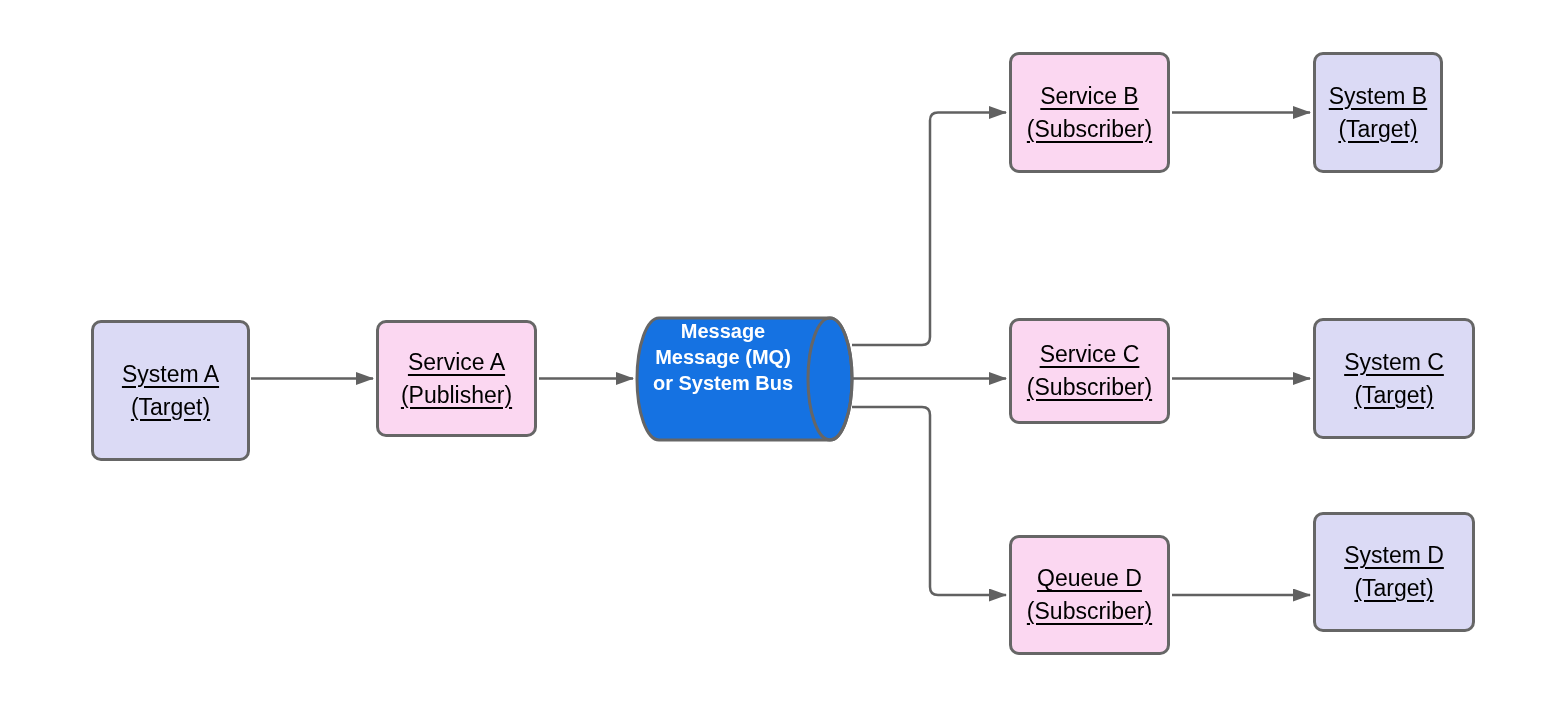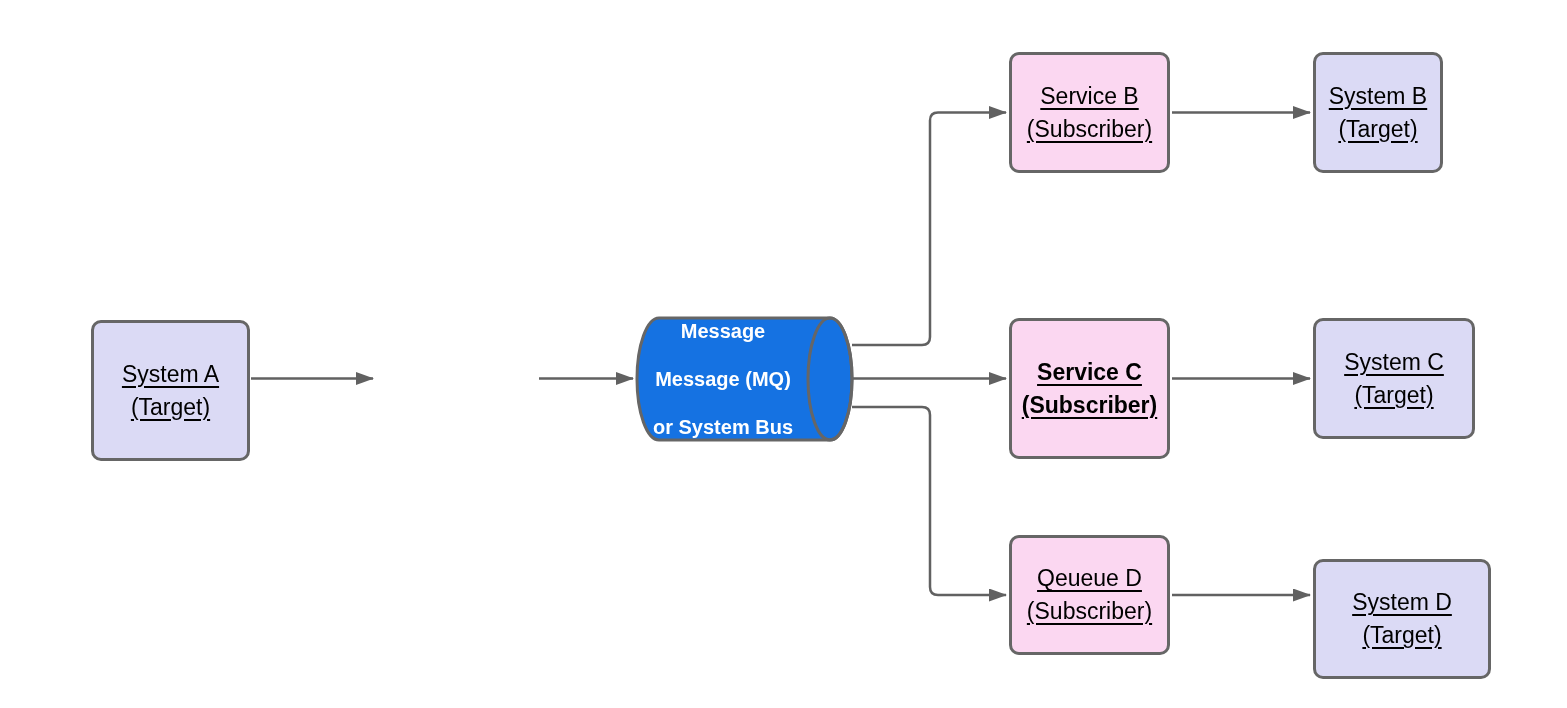--- a/index.html
+++ b/index.html
@@ -62,21 +62,21 @@
   .service-fill { background: #FBD7F1; }
   .queue-label {
     position: absolute;
     left: 637px;
     top: 318px;
     width: 172px;
     height: 122px;
     display: flex;
     flex-direction: column;
     align-items: center;
-    justify-content: space-between;
+    justify-content: flex-start;
     text-align: center;
     z-index: 2;
     color: #ffffff;
     font-weight: bold;
     font-size: 20px;
     line-height: 26px;
   }
   .queue-label .lbl-line { display: block; }
 </style>
 </head>
@@ -106,50 +106,54 @@
       <path class="cyl-body" d="M 659 318 L 830 318 A 22 61 0 0 1 852 379 A 22 61 0 0 1 830 440 L 659 440 A 22 61 0 0 1 637 379 A 22 61 0 0 1 659 318 Z"></path>
       <ellipse class="cyl-rim" cx="830" cy="379" rx="22" ry="61"></ellipse>
     </g>
   </svg>
 
   <div class="node system-fill" style="left:91px; top:320px; width:159px; height:141px;">
     <span class="lbl-line">System A</span>
     <span class="lbl-line">(Target)</span>
   </div>
 
+  <div class="node service-fill" style="left:376px; top:320px; width:161px; height:117px;">
+    <span class="lbl-line">Service A</span>
+    <span class="lbl-line">(Publisher)</span>
+  </div>
 
   <div class="queue-label">
     <span class="lbl-line">Message</span>
     <span class="lbl-line">Message (MQ)</span>
     <span class="lbl-line">or System Bus</span>
   </div>
 
   <div class="node service-fill" style="left:1009px; top:52px; width:161px; height:121px;">
     <span class="lbl-line">Service B</span>
     <span class="lbl-line">(Subscriber)</span>
   </div>
 
   <div class="node system-fill" style="left:1313px; top:52px; width:130px; height:121px;">
     <span class="lbl-line">System B</span>
     <span class="lbl-line">(Target)</span>
   </div>
 
-  <div class="node service-fill" style="left:1009px; top:318px; width:161px; height:141px;font-weight:bold;">
+  <div class="node service-fill" style="left:1009px; top:318px; width:161px; height:106px;">
     <span class="lbl-line">Service C</span>
     <span class="lbl-line">(Subscriber)</span>
   </div>
 
   <div class="node system-fill" style="left:1313px; top:318px; width:162px; height:121px;align-items:center;">
     <span class="lbl-line">System C</span>
     <span class="lbl-line">(Target)</span>
   </div>
 
   <div class="node service-fill" style="left:1009px; top:535px; width:161px; height:120px;">
     <span class="lbl-line">Qeueue D</span>
     <span class="lbl-line">(Subscriber)</span>
   </div>
 
-  <div class="node system-fill" style="left:1313px; top:559px; width:178px; height:120px;text-align:center;">
+  <div class="node system-fill" style="left:1313px; top:512px; width:162px; height:120px;text-align:center;">
     <span class="lbl-line">System D</span>
     <span class="lbl-line">(Target)</span>
   </div>
 
 </div>
 
 </body></html>

